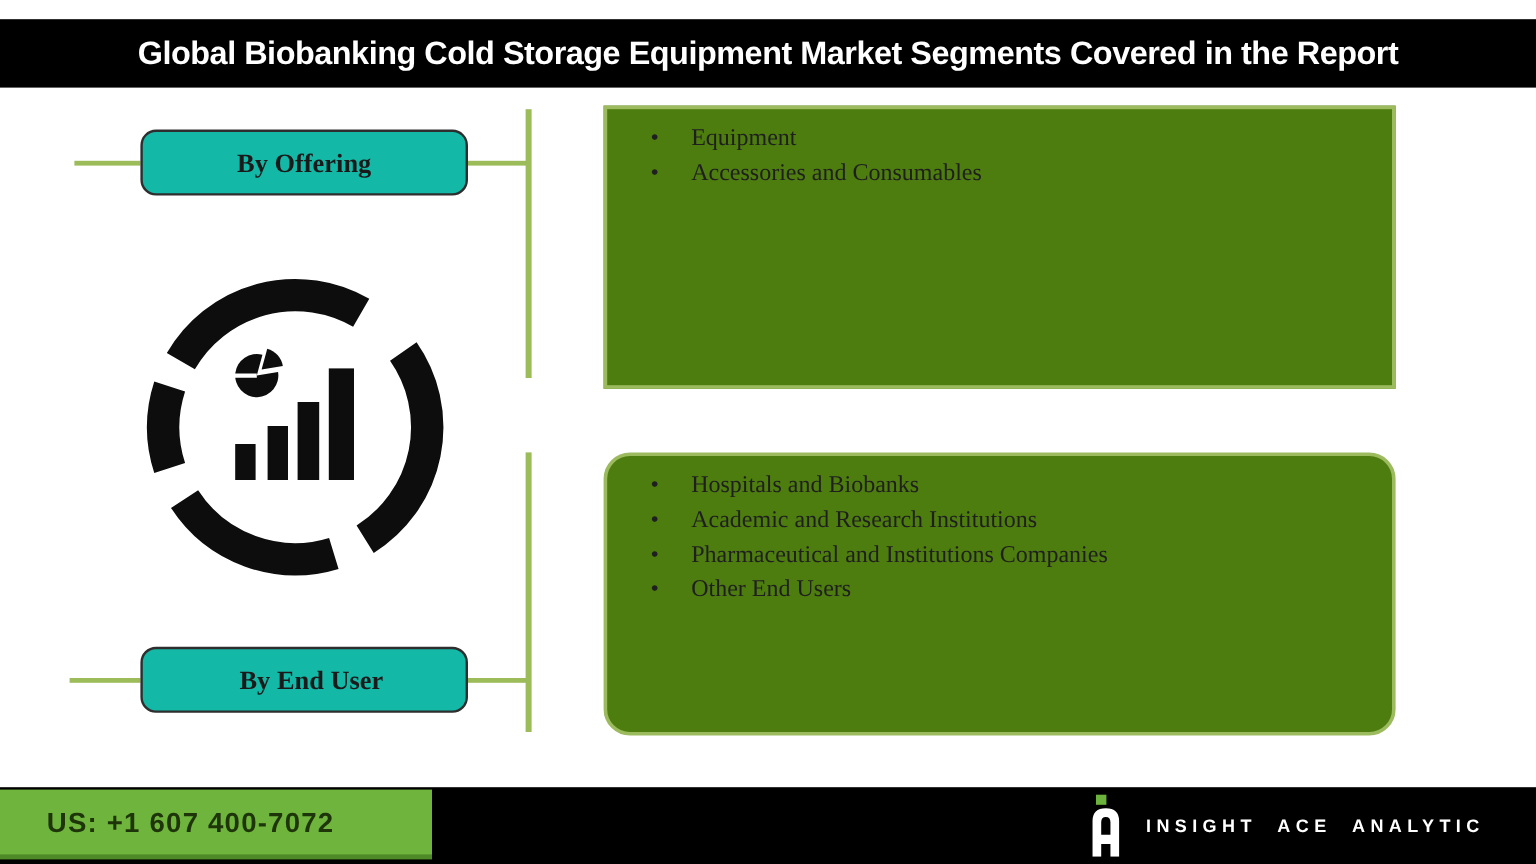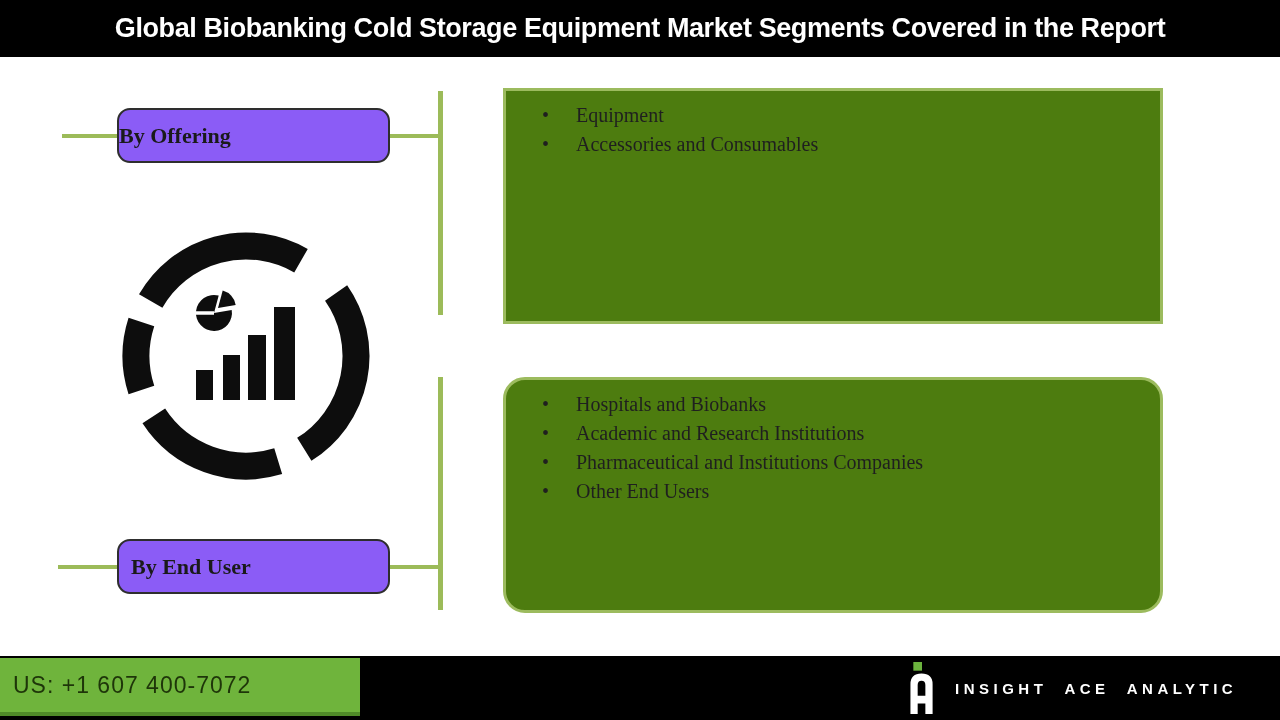--- a/index.html
+++ b/index.html
@@ -3,35 +3,35 @@
 <meta charset="utf-8">
 <style>
   html,body{margin:0;padding:0;background:#888;}
   .stage{
     position:relative;width:1280px;height:720px;background:#ffffff;
     overflow:hidden;font-family:"Liberation Sans",sans-serif;
     margin:0 auto;
   }
   
   .header-bar{
-    position:absolute;left:0;top:0;width:1280px;height:57px;background:#000000;
+    position:absolute;left:0;top:16px;width:1280px;height:57px;background:#000000;
     display:flex;align-items:center;justify-content:center;
   }
   .header-title{
     color:#ffffff;font-size:27px;font-weight:bold;letter-spacing:-0.4px;
     white-space:nowrap;font-family:"Liberation Sans",sans-serif;
   }
   
   .h-line{position:absolute;height:4px;background:#9cbb59;}
   .v-line{position:absolute;width:5px;background:#9cbb59;}
   
   .seg-button{
-    position:absolute;width:273px;height:55px;background:#8b5cf6;
+    position:absolute;width:273px;height:55px;background:#14b8a6;
     border:2px solid #2e2e2e;border-radius:13px;box-sizing:border-box;
-    display:flex;align-items:center;justify-content:flex-start;
+    display:flex;align-items:center;justify-content:center;
   }
   .seg-button span{
     font-family:"Liberation Serif",serif;font-weight:bold;font-size:22px;color:#1a1a1a;
   }
   
   .seg-box{
     position:absolute;left:503px;width:660px;height:236px;background:#4d7c0f;
     border:3px solid #9cbb5e;box-sizing:border-box;padding-left:20px;
   }
   .seg-box ul{list-style:none;margin:0;padding:10px 0 0 0;}
@@ -42,21 +42,21 @@
   .seg-box li::before{
     content:"\2022";position:absolute;left:16px;top:0;font-size:20px;color:#1f1f1f;
   }
   
   .footer-bar{position:absolute;left:0;top:656px;width:1280px;height:64px;background:#000000;}
   .footer-green{
     position:absolute;left:0;top:658px;width:360px;height:54px;background:#6fb43c;
     border-bottom:4px solid #4f8a28;display:flex;align-items:center;
   }
   .footer-phone{
-    margin-left:13px;font-size:23px;font-weight:normal;letter-spacing:1px;color:#1e3509;
+    margin-left:39px;font-size:23px;font-weight:bold;letter-spacing:1px;color:#1e3509;
     font-family:"Liberation Sans",sans-serif;white-space:nowrap;
   }
   .brand-wrap{
     position:absolute;left:905px;top:656px;height:64px;display:flex;align-items:center;
   }
   .brand-text{
     margin-left:16px;color:#ffffff;font-size:15px;font-weight:bold;
     letter-spacing:4.5px;word-spacing:9px;white-space:nowrap;
     font-family:"Liberation Sans",sans-serif;
   }

